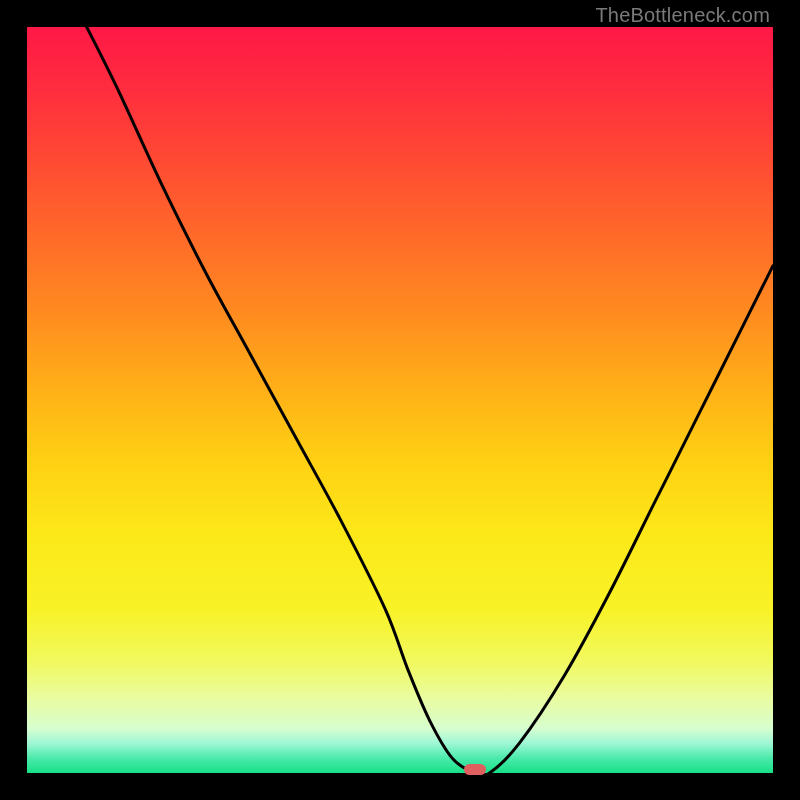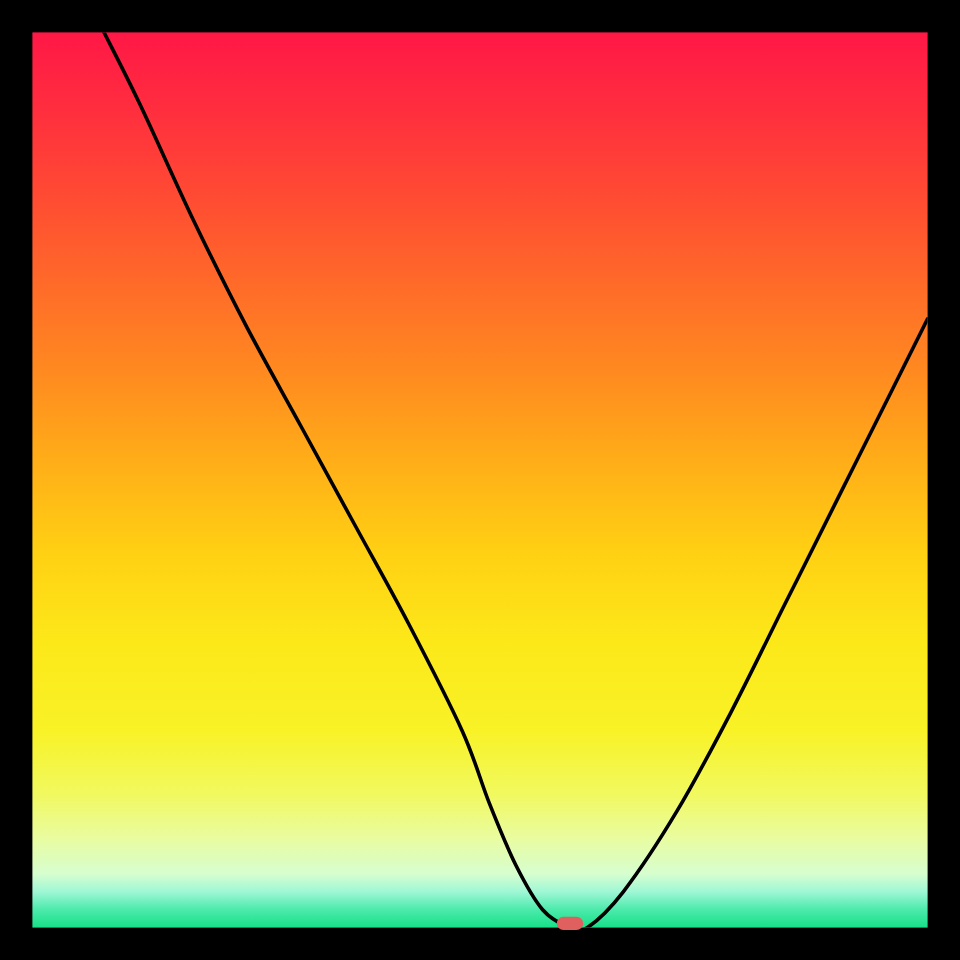--- a/index.html
+++ b/index.html
@@ -62,19 +62,20 @@
     width: 22px;
     height: 11px;
     background: #e06060;
     border-radius: 6px;
   }
 </style>
 </head>
 <body>
 
 <div class="frame">
+  <div class="watermark">TheBottleneck.com</div>
   <div class="plot-area">
     <svg class="curve-svg" viewBox="0 0 746 746" preserveAspectRatio="none">
       <path fill="none" stroke="#000" stroke-width="3" stroke-linecap="round" stroke-linejoin="round" d="M 59.7 0.0 C 64.7 9.9, 77.1 33.6, 89.5 59.7 C 102.0 85.8, 119.4 125.6, 134.3 156.7 C 149.2 187.7, 164.1 217.6, 179.0 246.2 C 194.0 274.8, 208.9 300.9, 223.8 328.2 C 238.7 355.6, 253.6 382.9, 268.6 410.3 C 283.5 437.7, 298.4 463.8, 313.3 492.4 C 328.2 521.0, 346.9 557.0, 358.1 581.9 C 369.3 606.7, 373.0 622.9, 380.5 641.6 C 387.9 660.2, 395.4 678.9, 402.8 693.8 C 410.3 708.7, 417.8 722.4, 425.2 731.1 C 432.7 739.8, 441.4 743.5, 447.6 746.0 C 453.8 748.5, 455.1 751.0, 462.5 746.0 C 470.0 741.0, 479.9 732.3, 492.4 716.2 C 504.8 700.0, 522.2 673.9, 537.1 649.0 C 552.0 624.2, 567.0 595.6, 581.9 567.0 C 596.8 538.4, 611.7 507.3, 626.6 477.4 C 641.6 447.6, 656.5 417.8, 671.4 387.9 C 686.3 358.1, 703.7 323.3, 716.2 298.4 C 728.6 273.5, 741.0 248.7, 746.0 238.7"></path>
     </svg>
     <div class="marker" style="left: 436.6px; top: 737px;"></div>
   </div>
 </div>
 
 </body></html>

